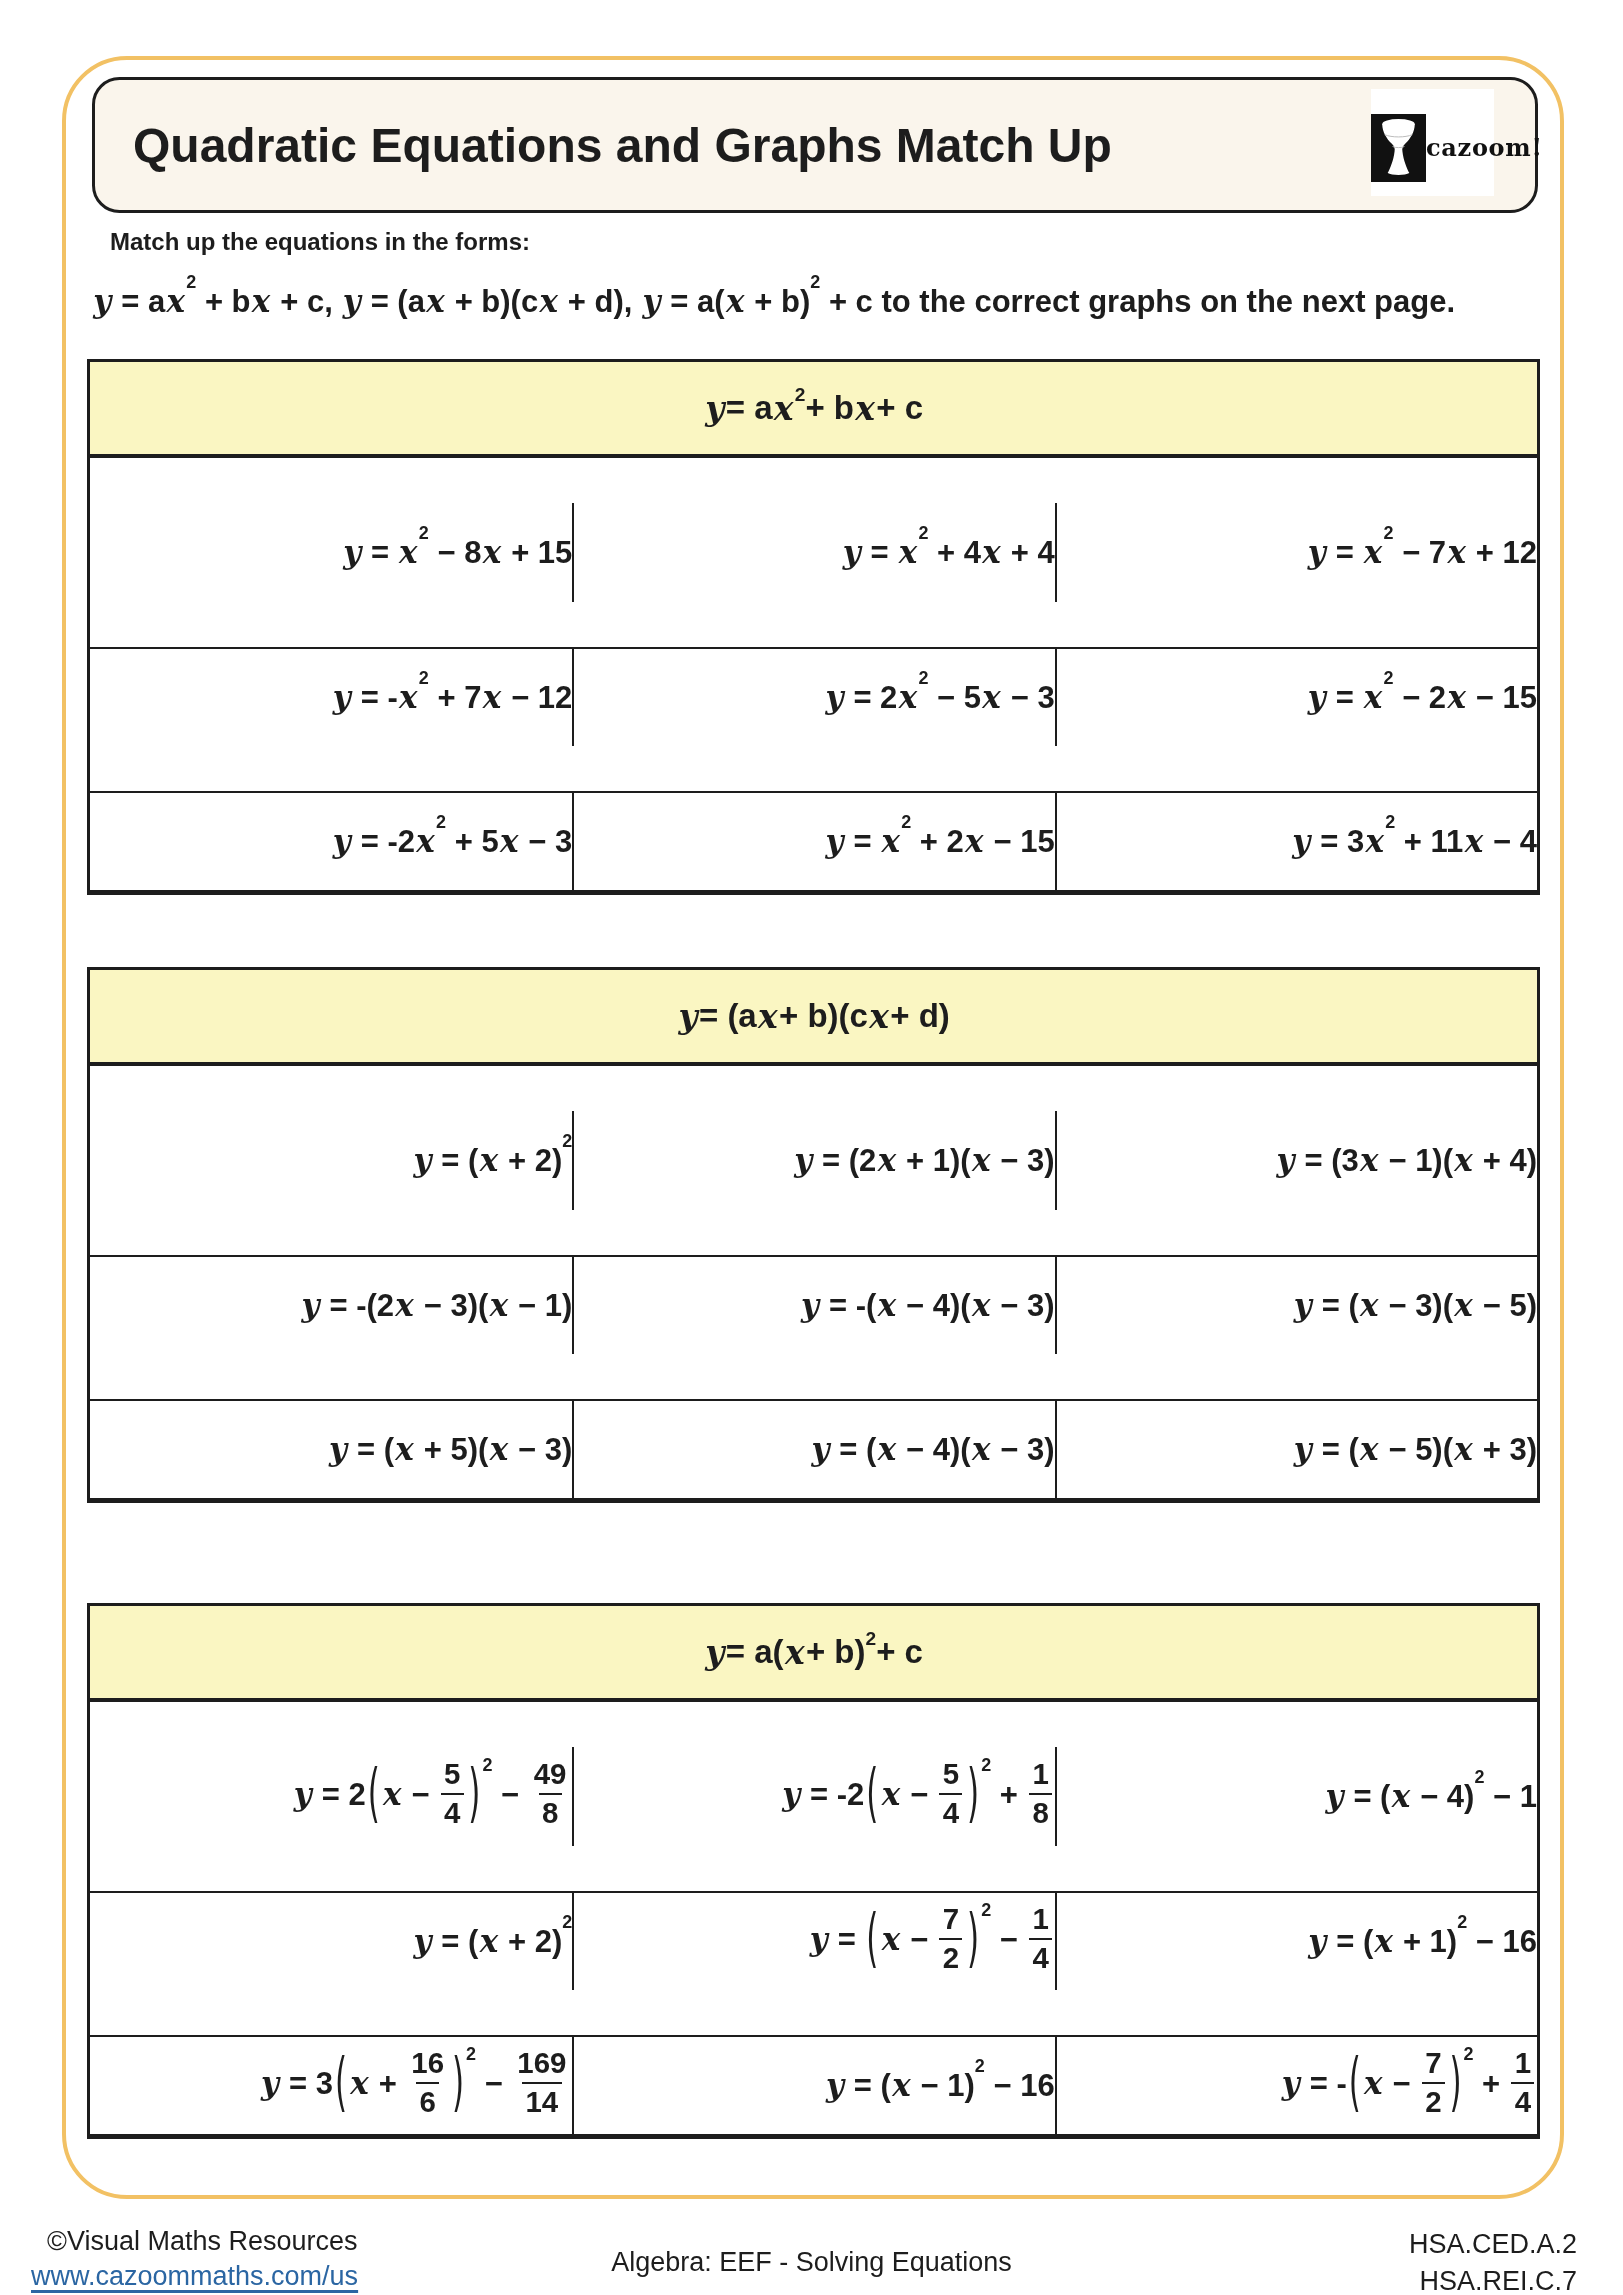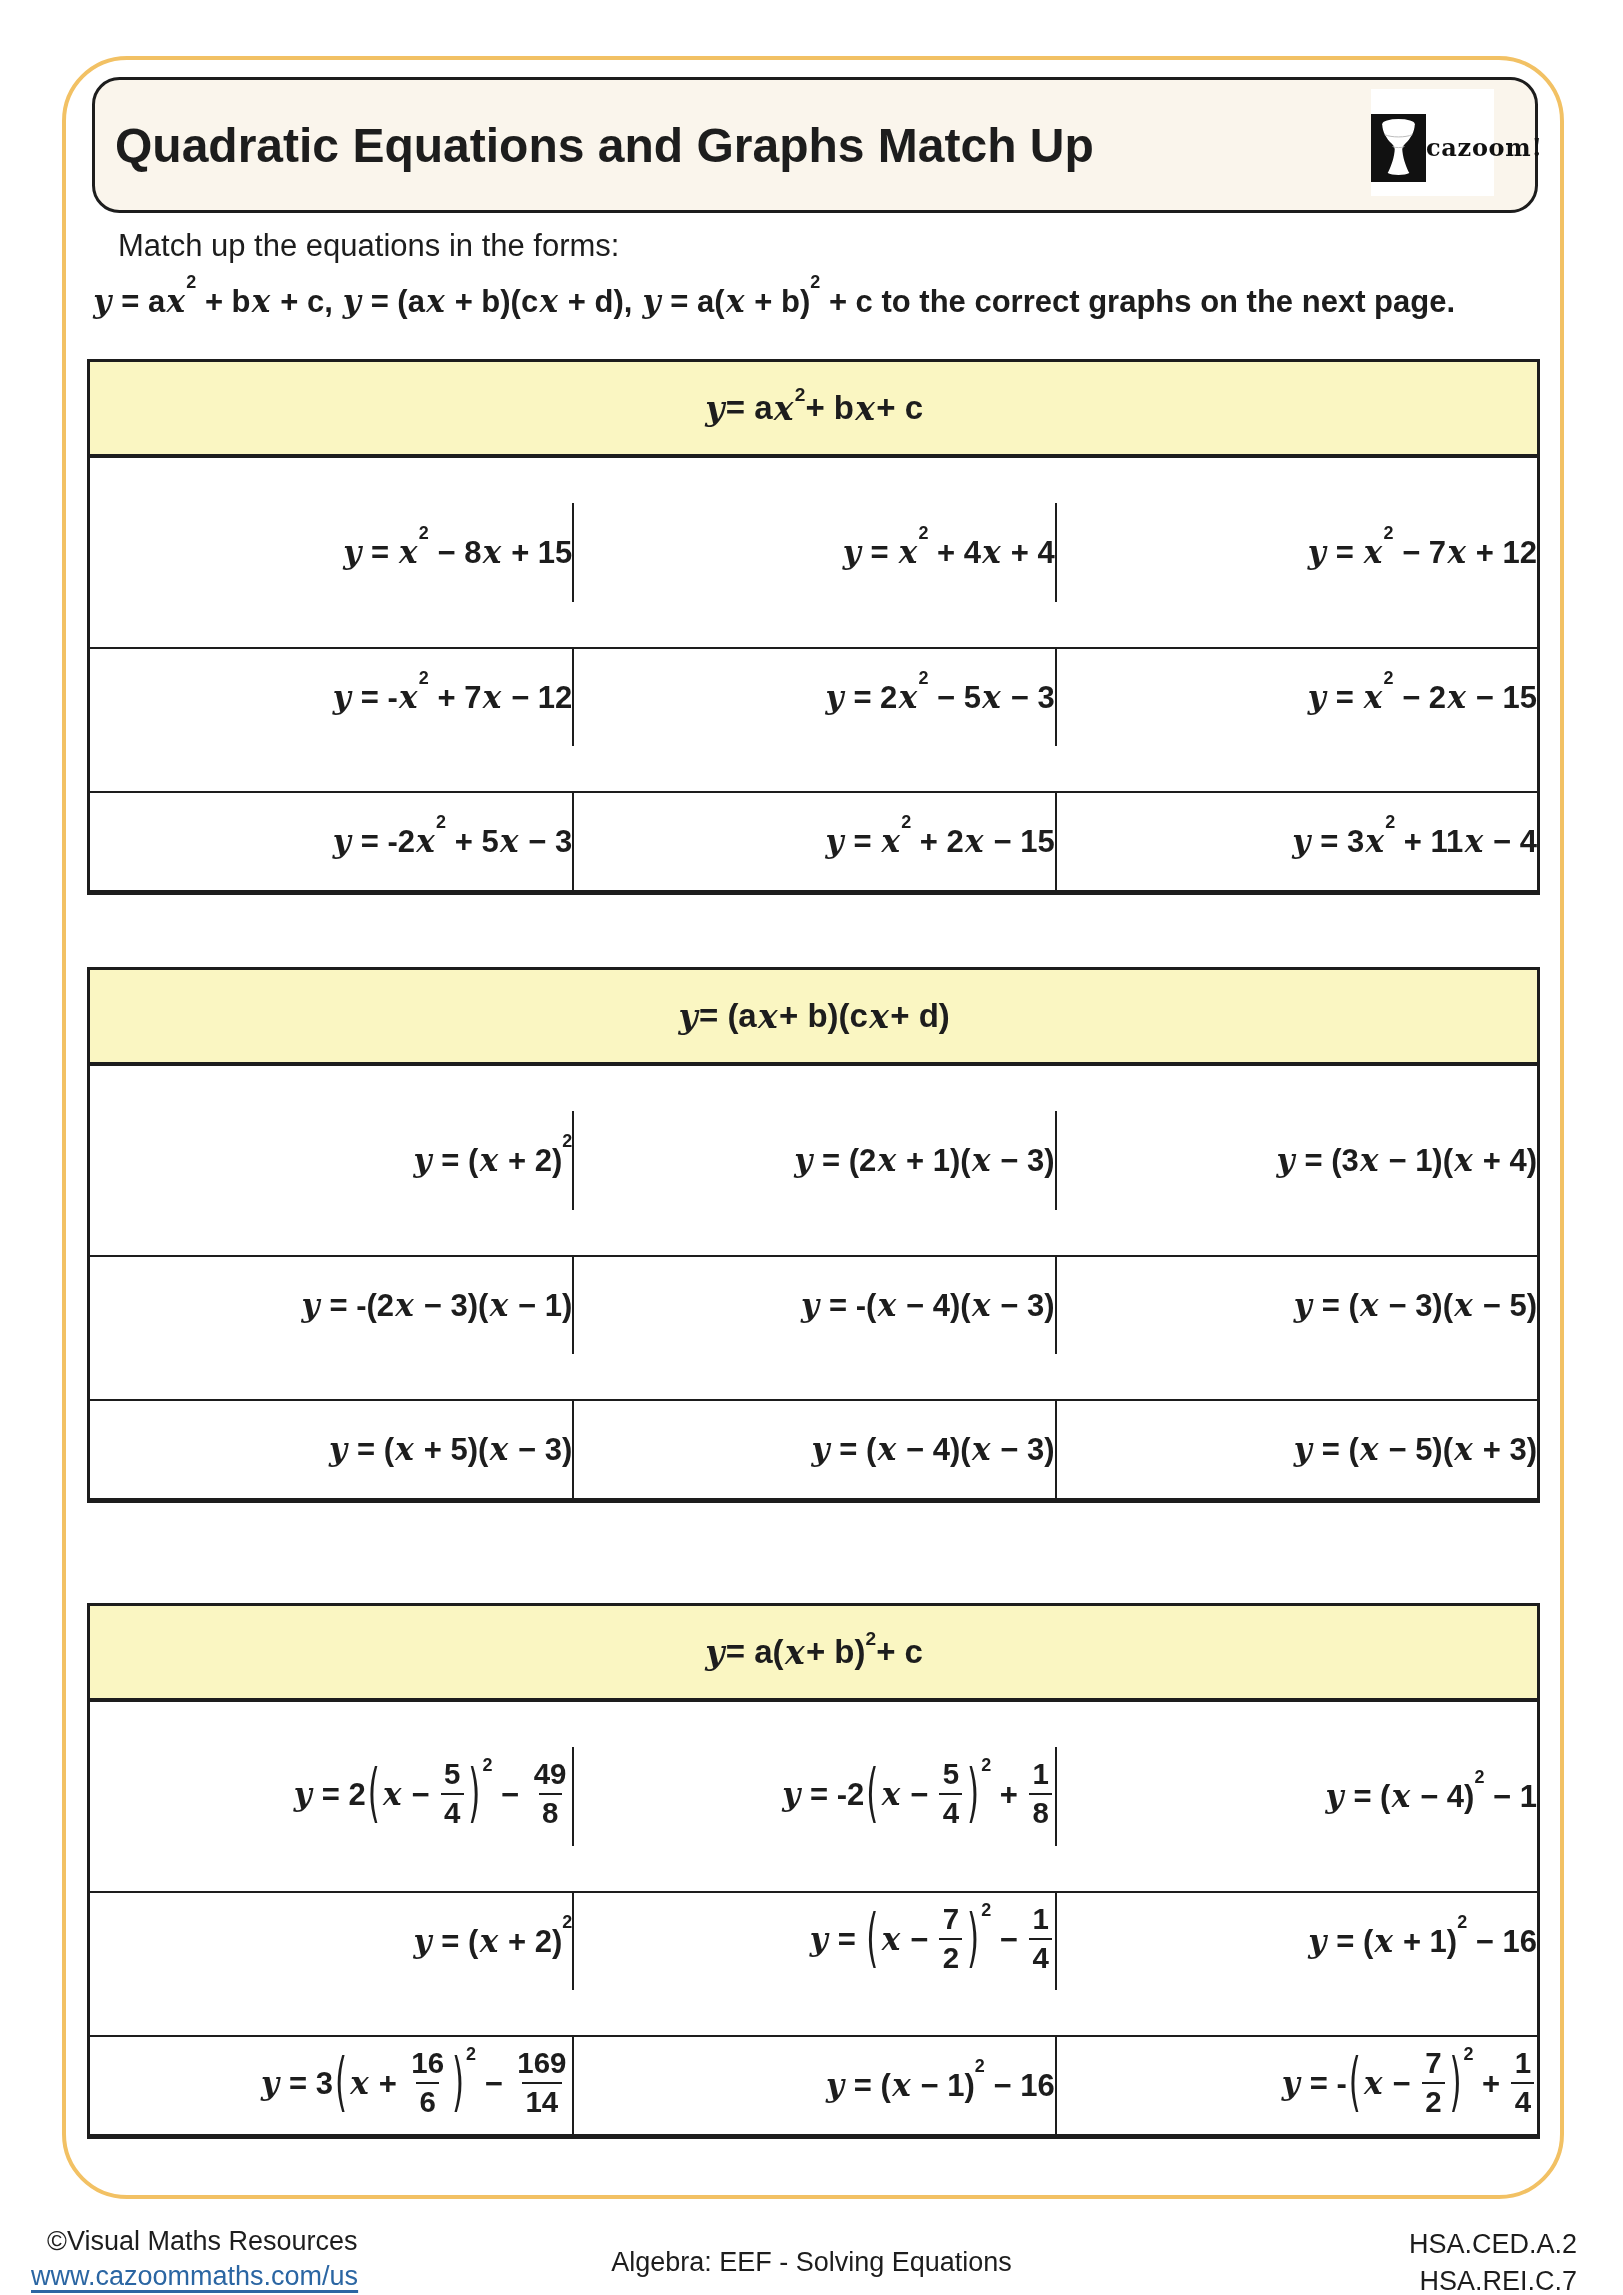--- a/index.html
+++ b/index.html
@@ -12,34 +12,34 @@
     position:absolute; left:62px; top:56px; width:1494px; height:2135px;
     border:4.6px solid #F2C164; border-radius:65px; background:transparent;
   }
   
   .title-box {
     position:absolute; left:92px; top:77px; width:1440px; height:130px;
     background:#FAF5EC; border:3.3px solid #1d1d1d; border-radius:27.5px;
     display:flex; align-items:center;
   }
   .title-text {
-    font-size:48px; font-weight:bold; padding-left:20px; letter-spacing:0;
+    font-size:48px; font-weight:bold; padding-left:38px; letter-spacing:0;
   }
   .logo {
     position:absolute; right:41px; top:9.2px; width:123px; height:107px;
     background:#ffffff; display:flex; align-items:center;
     justify-content:flex-start; padding-top:10.5px; box-sizing:border-box;
   }
   .logo-square { width:59px; height:68px; background:#111111; display:flex; align-items:center; justify-content:center; }
   .logo-word {
     font-family:"DejaVu Serif", serif; font-weight:bold; font-size:24px; line-height:25px; color:#111;
     letter-spacing:0.7px;
   }
   
-  .instr1 { position:absolute; left:118px; top:228px; font-size:31px; font-weight:normal; }
+  .instr1 { position:absolute; left:110px; top:228px; font-size:24px; font-weight:bold; }
   .instr2 { position:absolute; left:92px; top:283px; width:1492px; font-size:31px; font-weight:bold; }
   
   .wtable {
     position:absolute; left:87px; width:1447px;
     border:3.3px solid #1d1d1d; border-bottom-width:5.2px; background:#ffffff;
   }
   .t1 { top:359px; }
   .t2 { top:967px; }
   .t3 { top:1603px; }
   .thead {

